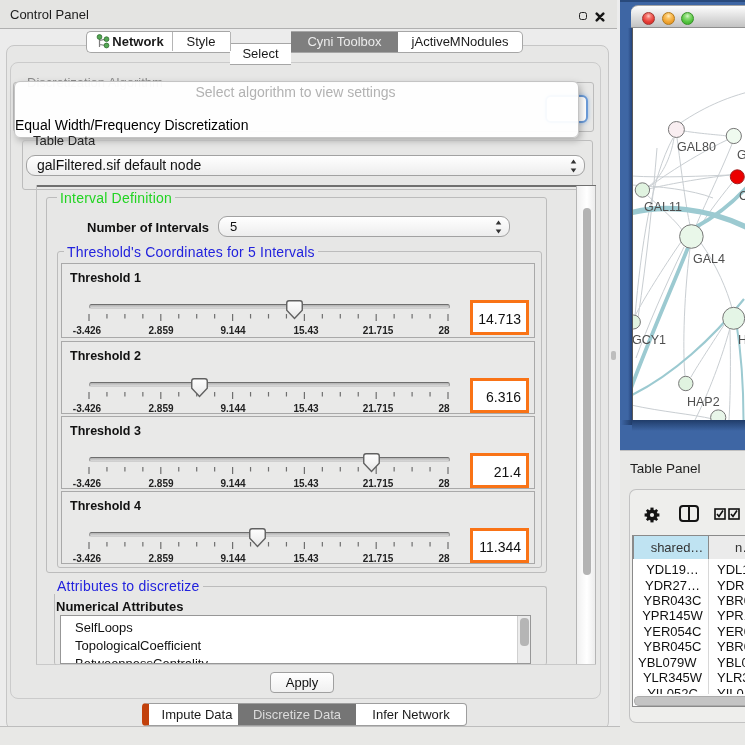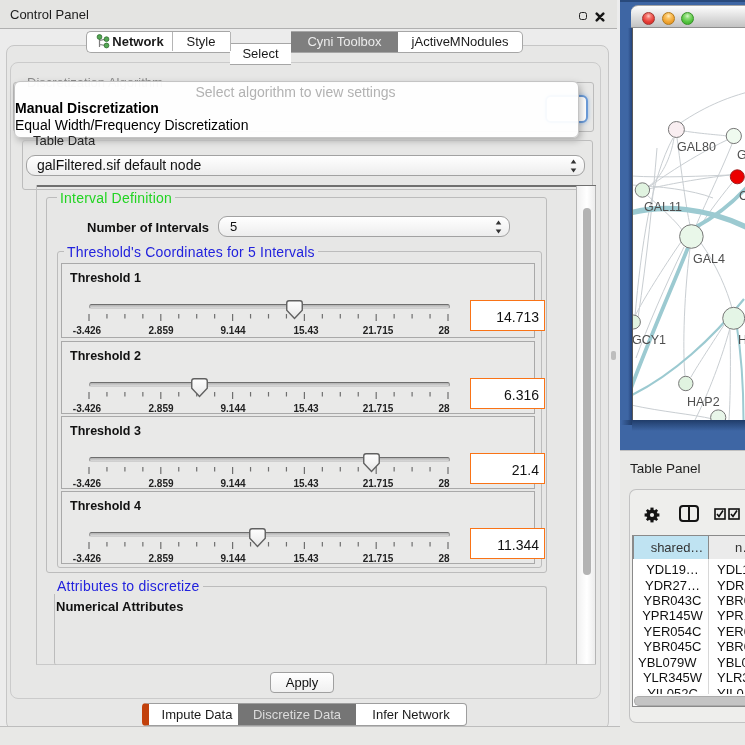--- a/index.html
+++ b/index.html
@@ -21,21 +21,21 @@
   .group{border:1px solid #bcbcbc;border-radius:3px;}
   .grouplabel{font-size:13px;background:#e7e7e6;padding:0 3px;}
   
   .combo{background:linear-gradient(#ffffff,#ededed);border:1px solid #a2a2a2;border-radius:9px;font-size:13px;color:#111;}
   
   .popup{left:14px;top:81px;width:563px;height:55px;background:rgba(255,255,255,0.95);border:1px solid #c4c4c4;border-radius:6px;box-shadow:2px 3px 7px rgba(0,0,0,0.25);}
   
   .throw{left:61px;width:472px;border:1px solid #a9a9a9;background:#e9e9e8;}
   .thlabel{left:9px;font-size:12.5px;font-weight:bold;color:#111;}
   .track{left:28px;width:359px;height:3.2px;background:linear-gradient(#b2b2b2,#dadada);border-top:1.4px solid #6e6e6e;border-bottom:1px solid #cfcfcf;border-left:1px solid #9a9a9a;border-right:1px solid #9a9a9a;border-radius:2.5px;}
-  .valbox{left:470px;width:48px;height:29px;background:#fff;border:1px solid #f97316;font-size:14px;text-align:right;line-height:32px;padding-right:5px;color:#111;padding-left:20px;}
+  .valbox{left:470px;width:48px;height:29px;background:#fff;border:3px solid #f97316;font-size:14px;text-align:right;line-height:32px;padding-right:5px;color:#111;}
   .ticklbl{position:absolute;font-size:10px;font-weight:bold;color:#222;transform:translateX(-50%);}
   
   .btab{top:703px;height:21px;background:#fff;border-top:1px solid #9e9e9e;border-bottom:1px solid #9e9e9e;font-size:13px;color:#1a1a1a;text-align:center;line-height:21px;}
   
   .desktop{left:620px;top:0;width:125px;height:450px;background:#3e66a4;border-top:2.5px solid #294a7c;box-sizing:border-box;}
   .nettitle{left:631px;top:5px;width:114px;height:23px;background:linear-gradient(#fdfdfd,#c3c3c3);border-radius:7px 0 0 0;border-top:1px solid #a5a5a5;border-bottom:1px solid #8f8f8f;box-sizing:border-box;}
   .light{position:absolute;width:11px;height:11px;border-radius:50%;top:11.5px;}
   .canvas{left:632px;top:28px;width:113px;height:392px;background:#fff;border-left:1px solid #5a5a5a;}
   .tpbar{left:620px;top:450px;width:125px;height:295px;background:#e9e9e7;}
   .tpwin{left:629px;top:489px;width:116px;height:232px;background:#eeeeec;border:1px solid #c2c2c2;border-radius:7px 0 0 7px;border-right:none;}
@@ -73,21 +73,20 @@
   <div class="abs seg last" style="left:398px;width:124px;">jActiveMNodules</div>
   <div class="abs segdiv" style="left:172px;"></div>
   <div class="abs segdiv" style="left:230px;"></div>
 
   <div class="abs group" style="left:13px;top:82px;width:579px;height:48px;"></div>
   <div class="abs grouplabel" style="left:24px;top:75px;color:#8a8a8a;">Discretization Algorithm</div>
   <div class="abs" style="left:545px;top:95px;width:39px;height:24px;background:#fff;border:2.5px solid #6b9bd8;border-radius:6px;box-shadow:0 0 4px #9abde6;"></div>
 
   <div class="abs popup"></div>
   <div class="abs" style="left:14px;top:84px;width:563px;text-align:center;font-size:14px;color:#b2b2b2;">Select algorithm to view settings</div>
-  <div class="abs" style="left:15px;top:100px;font-size:14px;font-weight:bold;color:#000;">Manual Discretization</div>
   <div class="abs" style="left:15px;top:117px;font-size:14px;color:#000;">Equal Width/Frequency Discretization</div>
 
   <div class="abs group" style="left:22px;top:140px;width:569px;height:48px;"></div>
   <div class="abs grouplabel" style="left:30px;top:133px;color:#222;background:transparent;">Table Data</div>
   <div class="abs combo" style="left:26px;top:155px;width:557px;height:19px;line-height:19px;font-size:14px;">
     <span style="padding-left:10px;">galFiltered.sif default node</span>
     <svg class="abs" style="right:7px;top:2.5px;" width="7" height="14" viewBox="0 0 7 14">
       <path d="M3.5 0.5 L6.3 4.5 L0.7 4.5 Z" fill="#333"></path>
         <path d="M3.5 13.5 L6.3 9.5 L0.7 9.5 Z" fill="#333"></path>
     </svg>
@@ -291,20 +290,25 @@
           <stop offset="1" stop-color="#e4e4e4"></stop>
         </linearGradient>
       </defs>
       <path d="M3 0.75 L14 0.75 Q16.25 0.75 16.25 3 L16.25 10.2 L8.5 18.4 L0.75 10.2 L0.75 3 Q0.75 0.75 3 0.75 Z" fill="url(#g491)" stroke="#606060" stroke-width="1.4"></path>
     </svg>
   <div class="abs valbox" style="top:528px;">11.344</div>
 
   <div class="abs group" style="left:54px;top:586px;width:491px;height:78px;border-bottom:none;"></div>
   <div class="abs grouplabel" style="left:54px;top:577.5px;font-size:14px;color:#2222dd;letter-spacing:0.2px;">Attributes to discretize</div>
   <div class="abs" style="left:56px;top:599px;font-size:13px;font-weight:bold;color:#111;">Numerical Attributes</div>
+  <div class="abs" style="left:60px;top:615px;width:469px;height:47px;background:#fff;border:1px solid #979797;overflow:hidden;">
+    <div style="font-size:13px;color:#111;padding:3px 0 0 14px;line-height:18px;">SelfLoops<br>TopologicalCoefficient<br>BetweennessCentrality</div>
+    <div style="position:absolute;right:0;top:0;width:12px;height:47px;background:#ececec;border-left:1px solid #d0d0d0;"></div>
+    <div style="position:absolute;right:1.5px;top:2px;width:9px;height:28px;background:#b5b5b5;border-radius:4px;"></div>
+  </div>
 
   <div class="abs" style="left:270px;top:672px;width:62px;height:19px;background:linear-gradient(#ffffff,#f0f0f0);border:1px solid #a0a0a0;border-radius:4px;font-size:13px;text-align:center;line-height:19px;color:#111;">Apply</div>
 
   <div class="abs btab" style="left:142px;width:96px;border-left:7px solid #c2410c;border-radius:4px 0 0 4px;">Impute Data</div>
   <div class="abs btab" style="left:238px;width:118px;background:#757575;color:#dcdcdc;">Discretize Data</div>
   <div class="abs btab" style="left:356px;width:110px;border-right:1px solid #9e9e9e;border-radius:0 4px 4px 0;">Infer Network</div>
 
   <div class="abs" style="left:0;top:726px;width:620px;height:1px;background:#bdbdbd;"></div>
   <div class="abs" style="left:0;top:727px;width:620px;height:18px;background:#e8e8e6;"></div>
 

